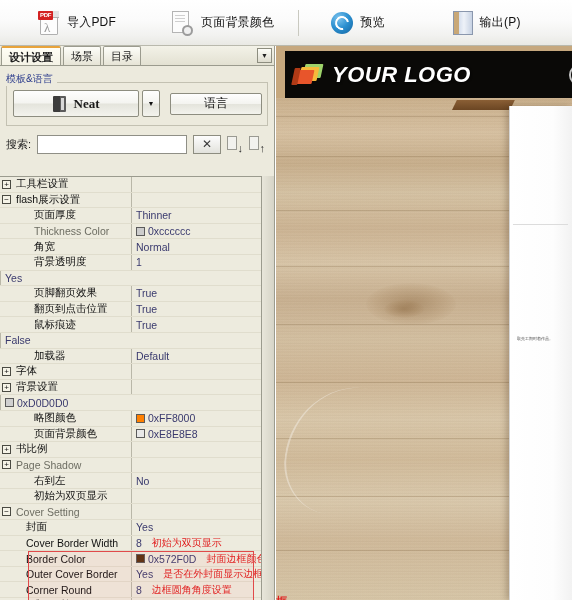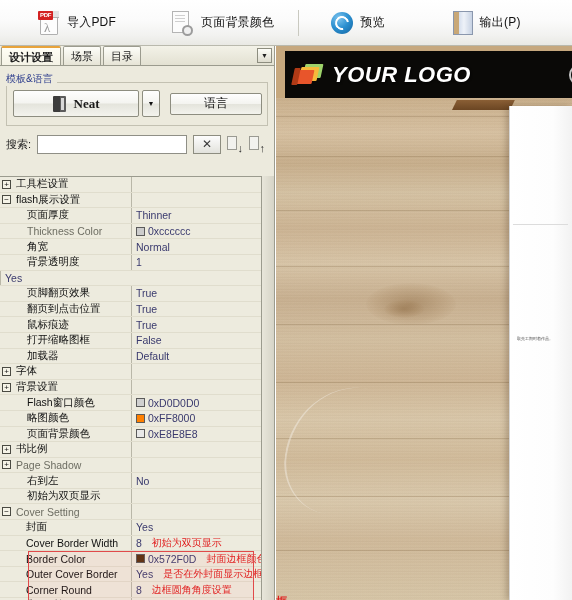--- a/index.html
+++ b/index.html
@@ -167,21 +167,21 @@
   .row .namecell {
     width: 131px; padding-left: 3px; white-space: nowrap; overflow: hidden;
     display: flex; align-items: center; gap: 2px;
   }
   .row .valcell {
     flex: 1; padding-left: 4px; color: #3a3a6e; white-space: nowrap;
     display: flex; align-items: center; gap: 3px; overflow: hidden;
     border-left: 1px solid #b9b7a8; height: 100%;
   }
   .row.group .namecell { font-weight: normal; padding-left: 2px; }
-  .row.child .namecell { padding-left: 27px; }
+  .row.child .namecell { padding-left: 34px; }
   .row.child2 .namecell { padding-left: 26px; }
   .expander {
     display: inline-block; width: 9px; height: 9px; line-height: 8px;
     border: 1px solid #4a4a42; text-align: center; font-size: 8px;
     color: #111; background: #f5f3e7; margin-right: 3px; flex: 0 0 9px;
   }
   .swatch { width: 9px; height: 9px; border: 1px solid #5a5a5a; flex: 0 0 9px; }
   .annot { color: #e01b1b; font-size: 10px; margin-left: 7px; white-space: nowrap; }
   #redbox {
     position: absolute; left: 28px; top: 505px; width: 226px; height: 73px;
@@ -421,23 +421,20 @@
         </div>
         <div class="row child">
           <div class="namecell">
             <span>鼠标痕迹</span>
           </div>
           <div class="valcell">
             <span>True</span>
           </div>
         </div>
         <div class="row child">
-          <div class="namecell">
-            <span>打开缩略图框</span>
-          </div>
           <div class="valcell">
             <span>False</span>
           </div>
         </div>
         <div class="row child">
           <div class="namecell">
             <span>加载器</span>
           </div>
           <div class="valcell">
             <span>Default</span>
@@ -455,23 +452,20 @@
         <div class="row group">
           <div class="namecell">
             <span class="expander">+</span>
             <span>背景设置</span>
           </div>
           <div class="valcell">
             <span></span>
           </div>
         </div>
         <div class="row child">
-          <div class="namecell">
-            <span>Flash窗口颜色</span>
-          </div>
           <div class="valcell">
             <span class="swatch" style="background: rgb(208, 208, 208);"></span>
             <span>0xD0D0D0</span>
           </div>
         </div>
         <div class="row child">
           <div class="namecell">
             <span>略图颜色</span>
           </div>
           <div class="valcell">

